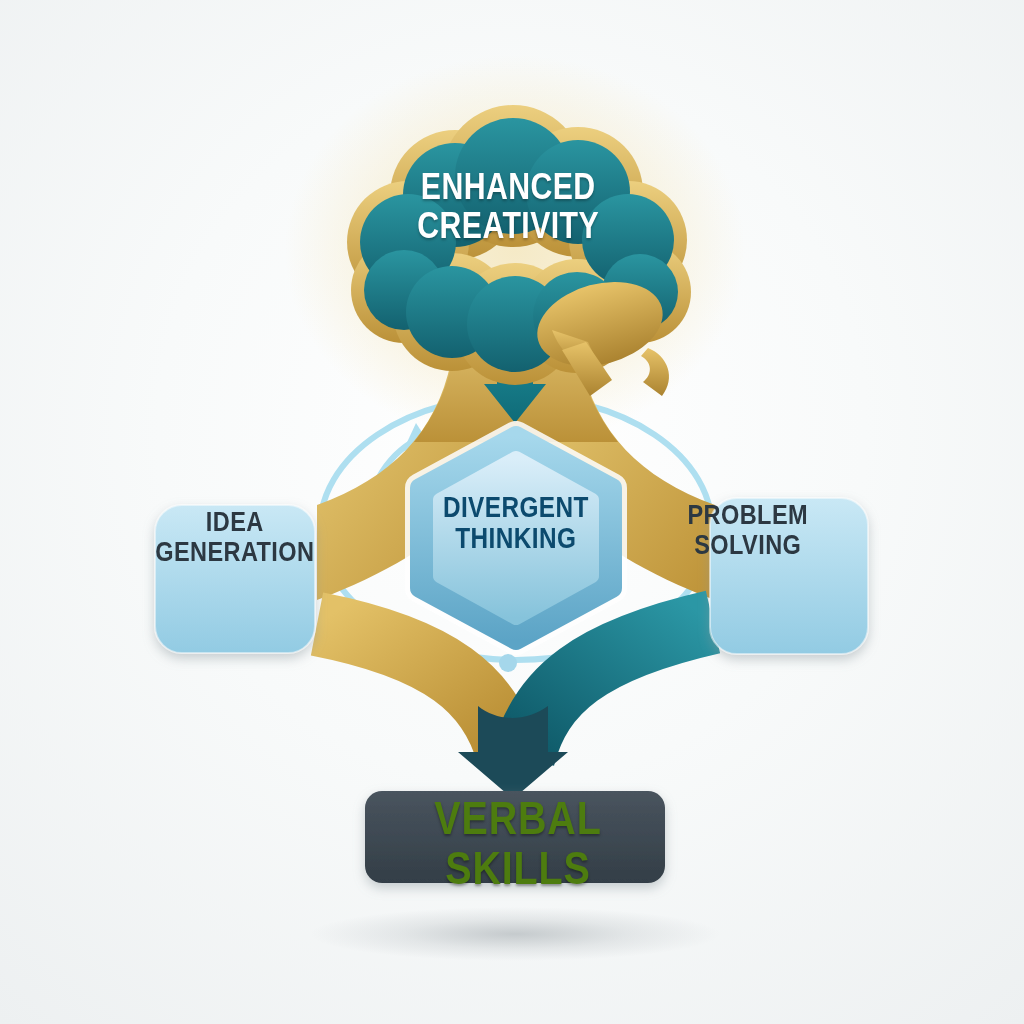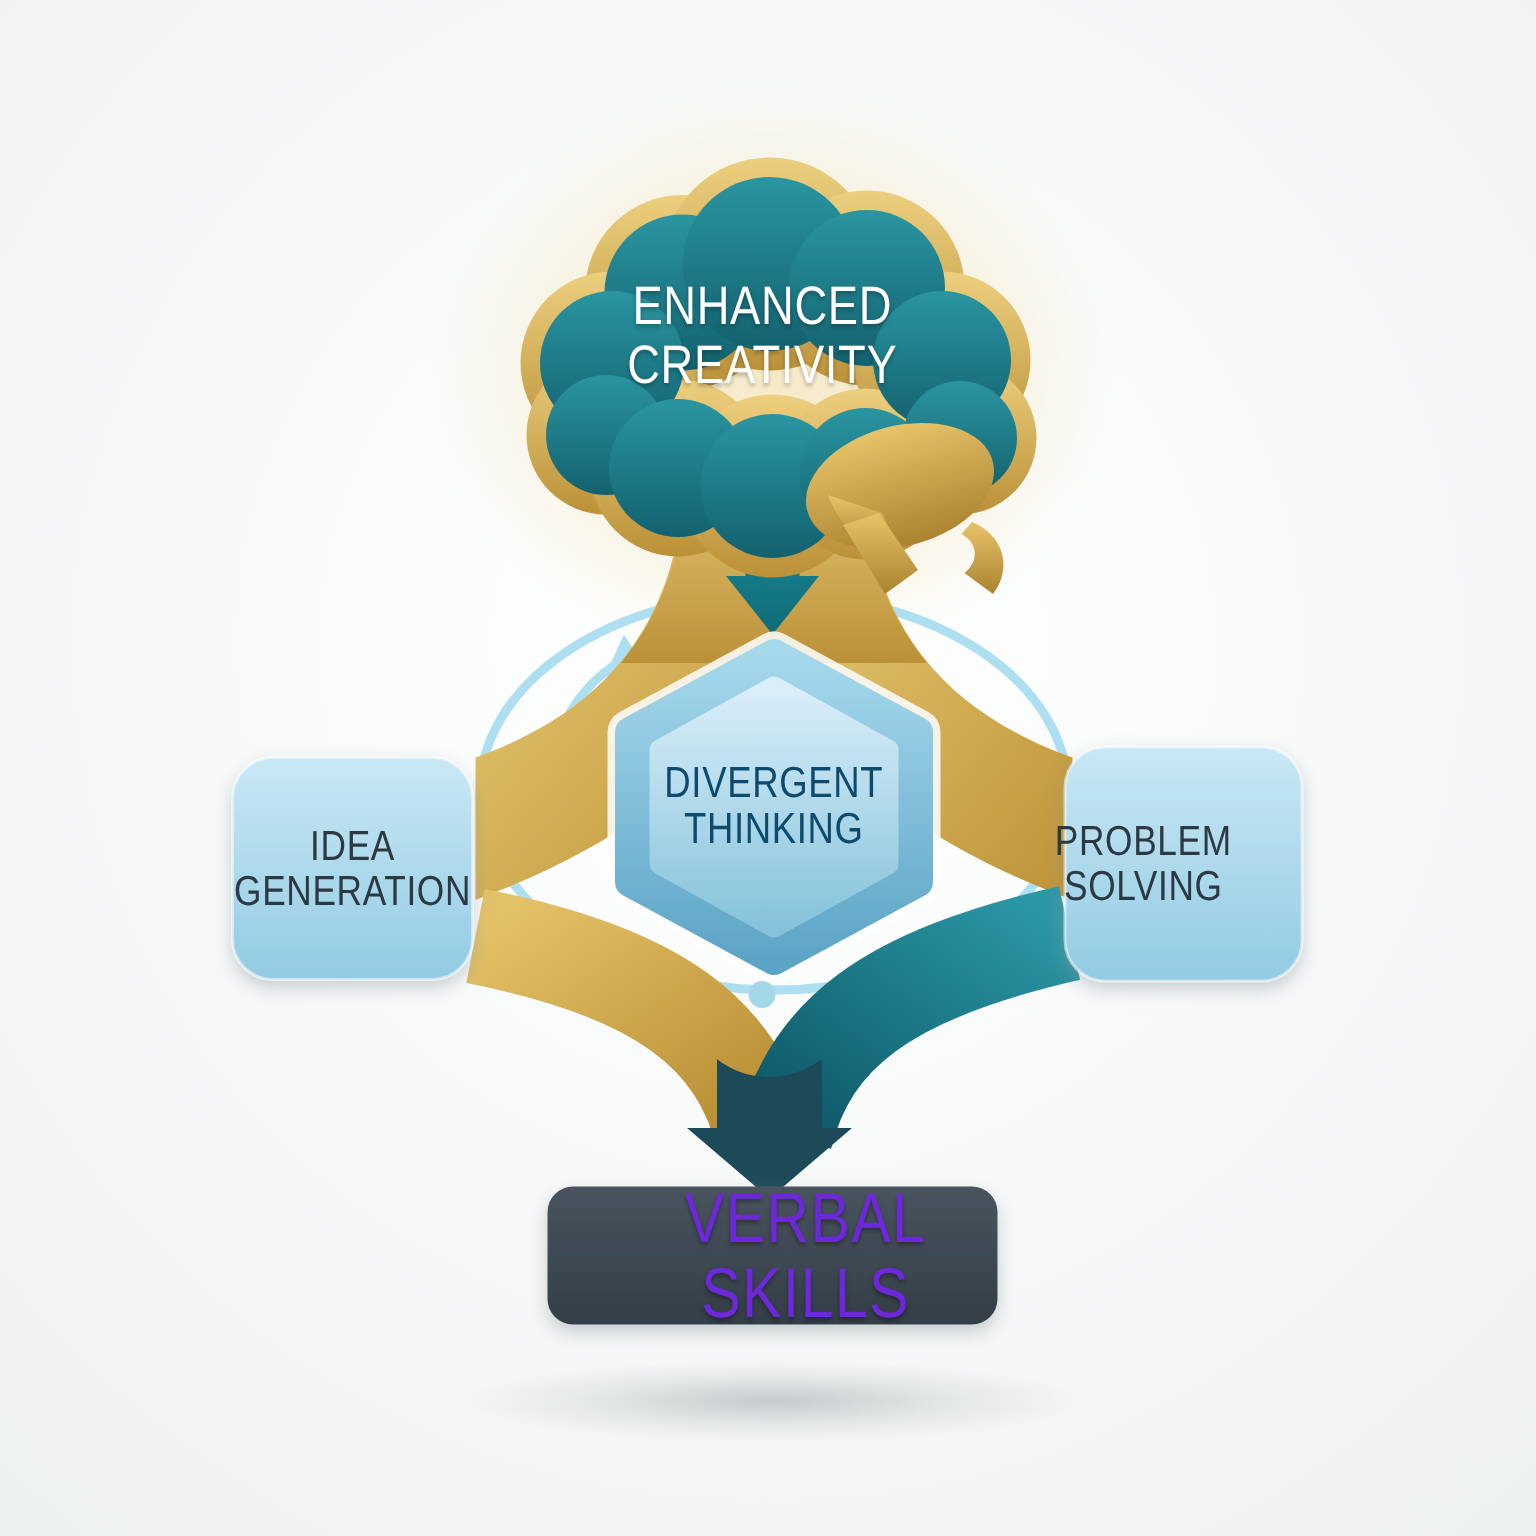--- a/index.html
+++ b/index.html
@@ -4,30 +4,30 @@
 <style>
   html,body{margin:0;padding:0;}
   body{
     width:1024px;height:1024px;overflow:hidden;
     font-family:"Liberation Sans","DejaVu Sans",sans-serif;
     background:radial-gradient(circle at 50% 42%, #ffffff 0%, #f8fafa 45%, #edf0f1 100%);
   }
   .stage{position:relative;width:1024px;height:1024px;}
   .stage svg{position:absolute;left:0;top:0;}
   .label{
-    position:absolute;display:flex;align-items:center;justify-content:center;
-    text-align:center;font-weight:400;white-space:pre-line;line-height:1.07;
+    position:absolute;display:flex;align-items:flex-start;justify-content:center;
+    text-align:center;font-weight:700;white-space:pre-line;line-height:1.07;
     letter-spacing:0.5px;pointer-events:none;
   }
   .label > span{display:block;transform:scaleX(0.84);}
   .label-brain{left:368px;top:168px;width:280px;height:112px;font-size:36px;color:#ffffff;text-shadow:0 2px 3px rgba(0,0,0,0.28);}
   .label-hex{left:421px;top:492px;width:190px;height:92px;font-size:29px;color:#0c4a6e;}
   .label-left{left:155px;top:507px;width:160px;height:144px;font-size:28px;color:#2c3842;}
-  .label-right{left:684px;top:500px;width:156px;height:152px;font-size:28px;color:#2c3842;}
-  .label-verbal{left:365px;top:793px;width:344px;height:88px;font-size:47px;color:#6d28d9;text-shadow:0 2px 3px rgba(0,0,0,0.35);letter-spacing:1px;}
+  .label-right{left:670px;top:500px;width:156px;height:152px;font-size:28px;color:#2c3842;}
+  .label-verbal{left:346px;top:793px;width:344px;height:88px;font-size:47px;color:#4d7c0f;text-shadow:0 2px 3px rgba(0,0,0,0.35);letter-spacing:1px;}
 </style>
 </head>
 <body>
 
 <div class="stage">
 
 <svg width="1024" height="1024" viewBox="0 0 1024 1024">
   <defs>
     <radialGradient id="halo" cx="50%" cy="50%" r="50%">
       <stop offset="0%" stop-color="#f5e9c4" stop-opacity="0.95"></stop>

